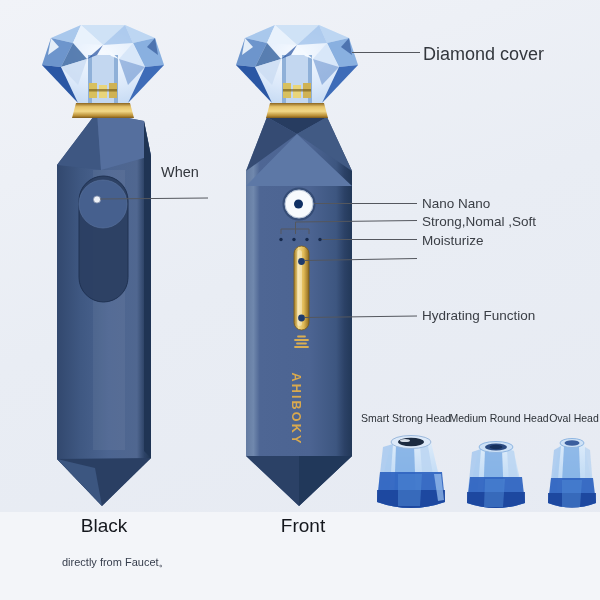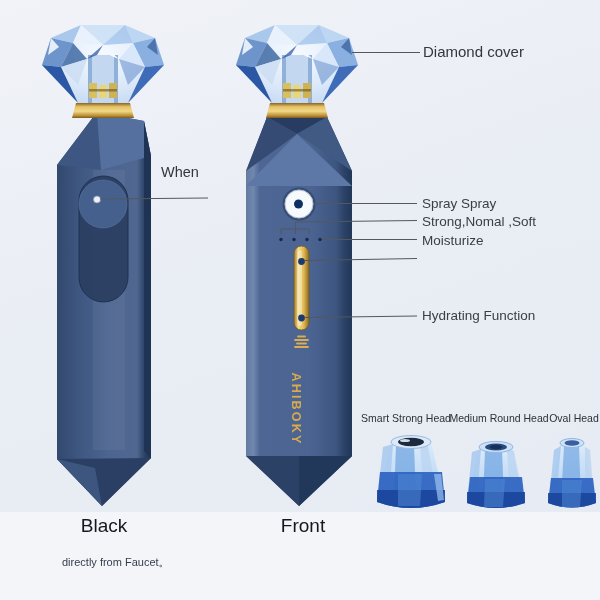--- a/index.html
+++ b/index.html
@@ -10,21 +10,21 @@
   }
   .scene{position:absolute;left:0;top:0;}
   .footer-strip{
     position:absolute;left:0;top:512px;width:600px;height:88px;
     background:#f3f5f9;
   }
   .lbl{
     position:absolute;color:#3a3e45;font-size:13.5px;line-height:1.25;
     white-space:nowrap;
   }
-  .lbl-big{font-size:15px;color:#33373d;}
+  .lbl-big{font-size:18px;color:#33373d;}
   .lbl-two{line-height:11.5px;}
   .lbl-two div{white-space:nowrap;}
   .water-lbl{position:absolute;left:161px;top:162px;font-size:14.5px;line-height:20.5px;color:#33373d;}
   .head-lbl{
     position:absolute;top:412px;font-size:10.5px;color:#2c3137;
     transform:translateX(-50%);white-space:nowrap;
   }
   .view-lbl{
     position:absolute;top:515px;font-size:19px;color:#14171d;
     transform:translateX(-50%);white-space:nowrap;
@@ -217,21 +217,21 @@
       <ellipse cx="572" cy="443" rx="7.5" ry="2.8" fill="#3a5e9e"></ellipse>
     </g>
   </svg>
 
   <div class="lbl lbl-big" style="left:423px;top:43px;">Diamond cover</div>
 
   <div class="water-lbl">
     <div>When</div>
   </div>
 
-  <div class="lbl" style="left:422px;top:196px;">Spray Spray</div>
+  <div class="lbl" style="left:422px;top:196px;">Nano Nano</div>
 
   <div class="lbl" style="left:422px;top:214px;">Strong,Nomal ,Soft</div>
 
   <div class="lbl" style="left:422px;top:232.5px;">Moisturize</div>
 
 
   <div class="lbl" style="left:422px;top:308px;">Hydrating Function</div>
 
   <div class="head-lbl" style="left:406px;">Smart Strong Head</div>
   <div class="head-lbl" style="left:499px;text-align:center;">Medium Round Head</div>

